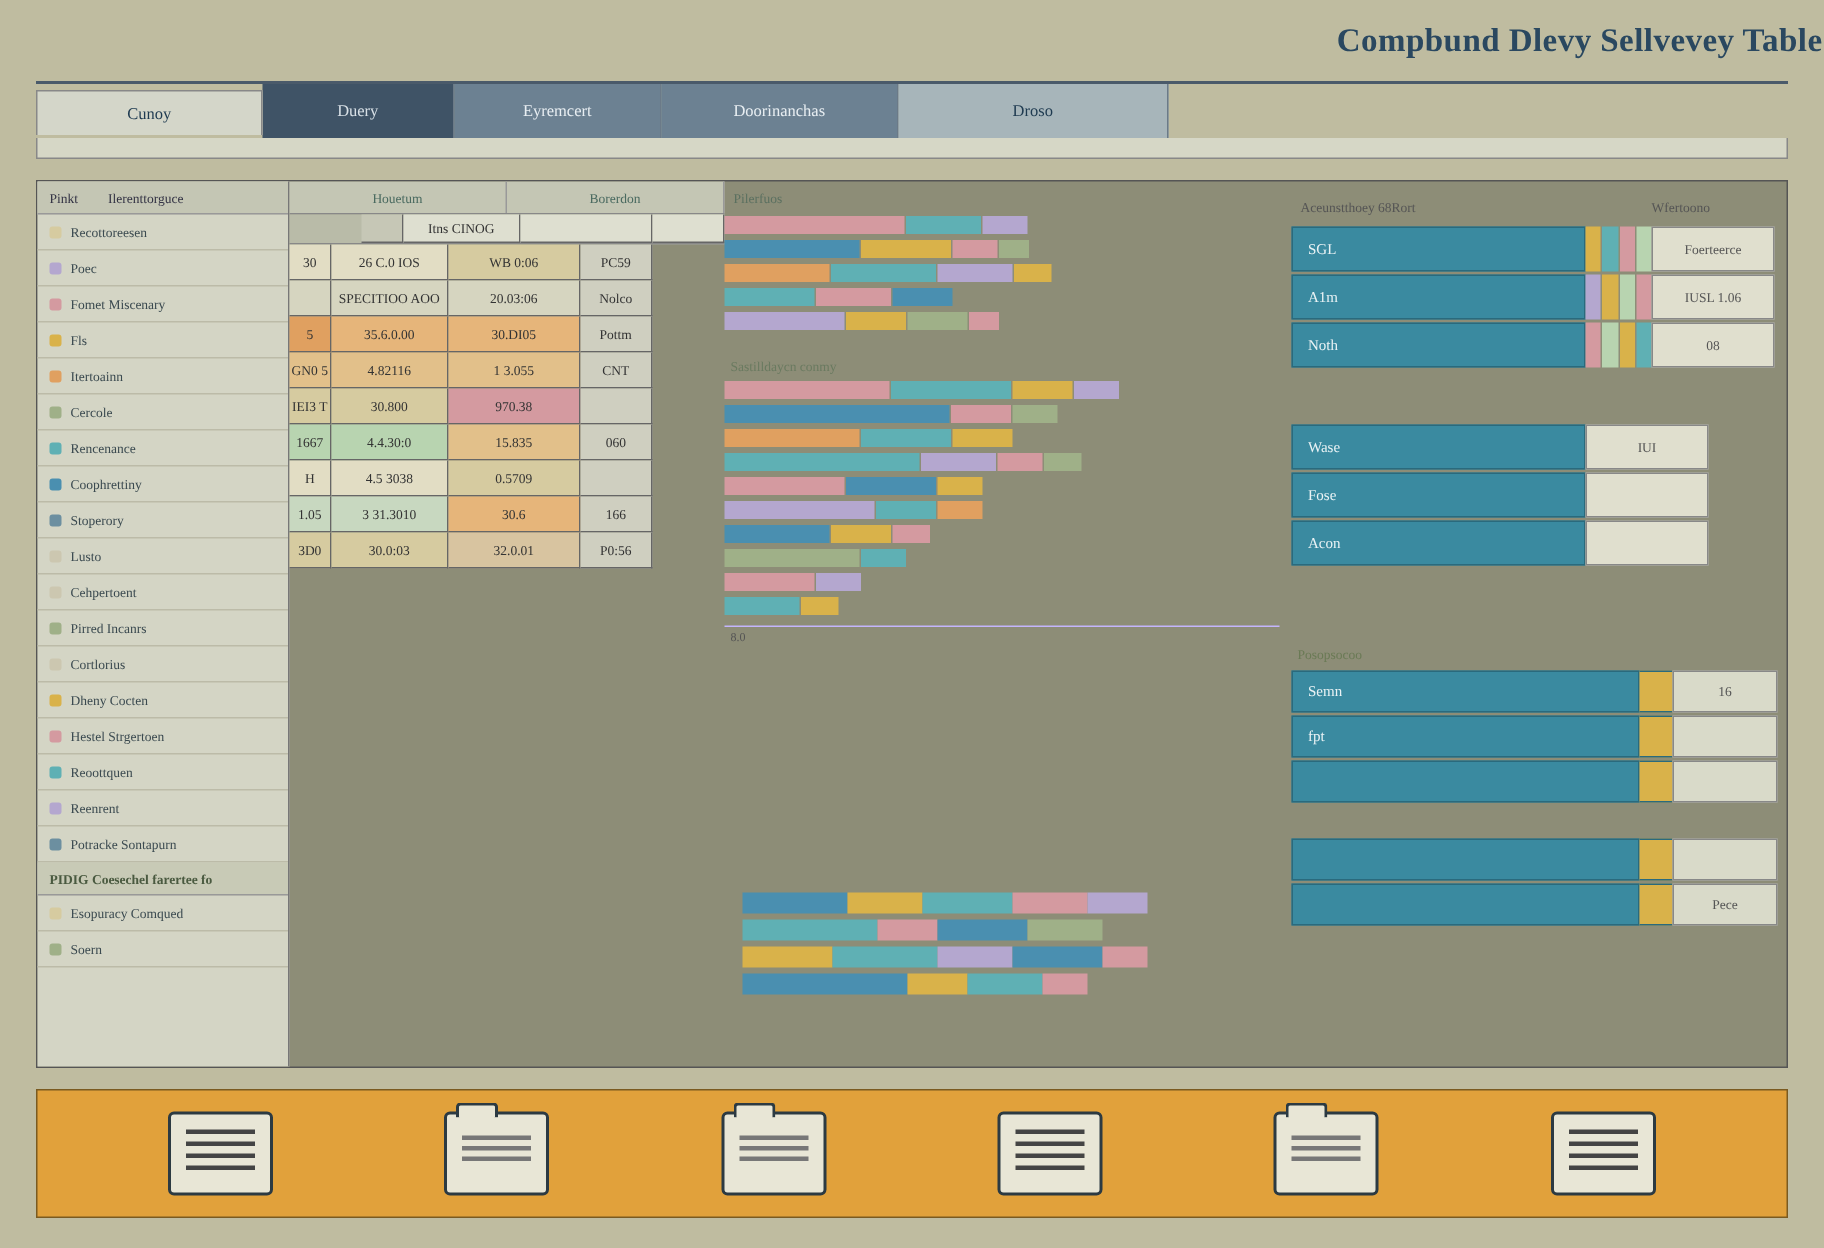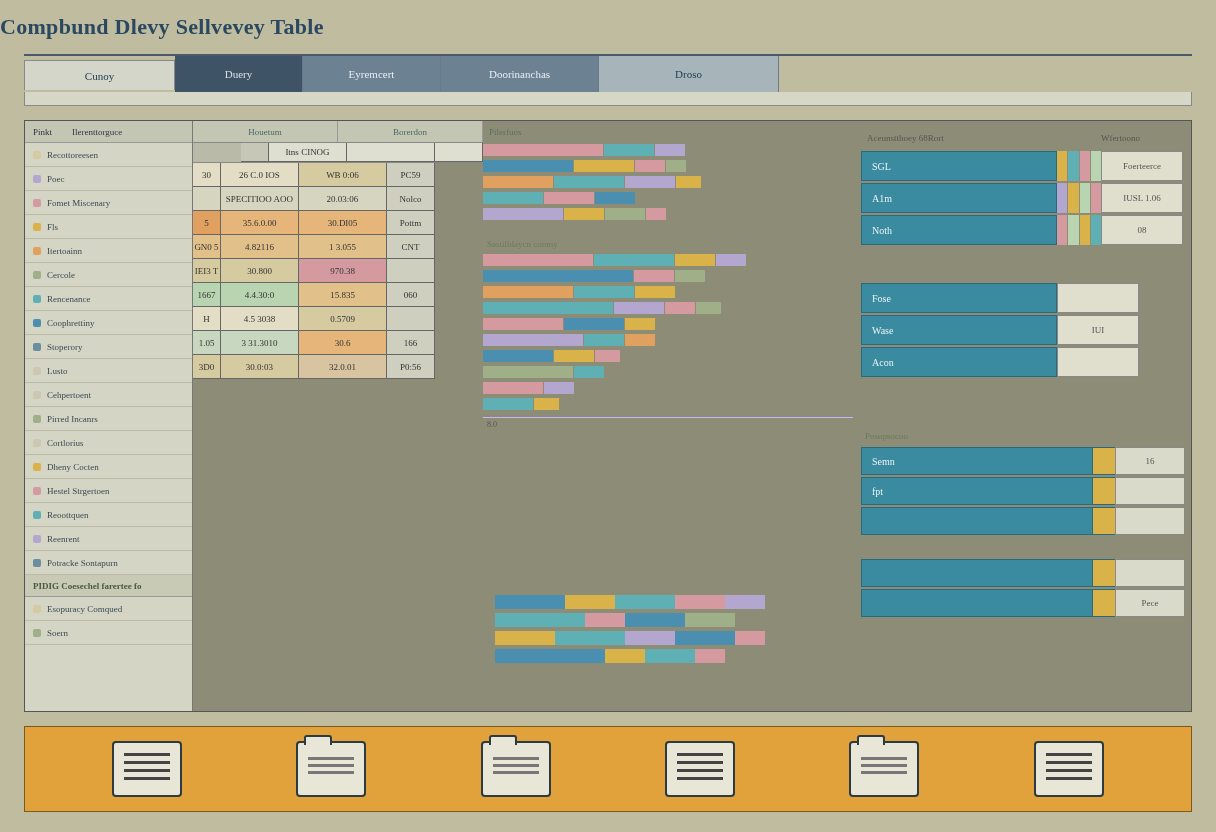--- a/index.html
+++ b/index.html
@@ -1,18 +1,18 @@
 <!DOCTYPE html>
 <html><head>
 <meta charset="utf-8">
 <style>
   * { box-sizing: border-box; margin: 0; padding: 0; font-family: Georgia, 'Times New Roman', serif; }
   body { background: #bfbca0; width: 1216px; height: 832px; overflow: hidden; position: relative; }
 
-  .title-bar { text-align: left; padding: 14px 12px 8px 0; }
+  .title-bar { text-align: right; padding: 14px 1px 8px 0; }
   .title-bar h1 { font-size: 22px; font-weight: 600; color: #2a4860; letter-spacing: .3px; }
 
   
   .tabs { display: flex; height: 38px; margin: 6px 24px 0 24px; border-top: 2px solid #4a5a6a; }
   .tab { border-right: 1px solid #6b7a88; display:flex; align-items:center; justify-content:center; font-size:11px; color:#1e3a50; cursor:pointer; }
   .tab.dark { background:#3f5366; color:#d8e0e6; }
   .tab.med  { background:#6c8192; color:#e8eef2; }
   .tab.lite { background:#a7b5ba; }
   .tab.w0 { width:151px; height:30px; margin-top:4px; background:#d4d6c9; border:1px solid #888; border-bottom:none; position:relative; top:0; }
   .tab.w1 { width:128px; }
@@ -389,26 +389,26 @@
             <span style="background:#b8d4b0"></span>
             <span style="background:#d9b24a"></span>
             <span style="background:#5fb0b4"></span>
           </div>
           <div class="rval">08</div>
         </div>
       </div>
     <div class="rdivider"></div>
     <div id="rrows2">
         <div class="rrow">
+          <div class="rlabel">Wase</div>
+          <div class="rval">IUI</div>
+        </div>
+        <div class="rrow">
           <div class="rlabel">Fose</div>
           <div class="rval"></div>
-        </div>
-        <div class="rrow">
-          <div class="rlabel">Wase</div>
-          <div class="rval">IUI</div>
         </div>
         <div class="rrow">
           <div class="rlabel">Acon</div>
           <div class="rval"></div>
         </div>
       </div>
   </div>
 
   <div class="r3panel">
     <div class="block">

